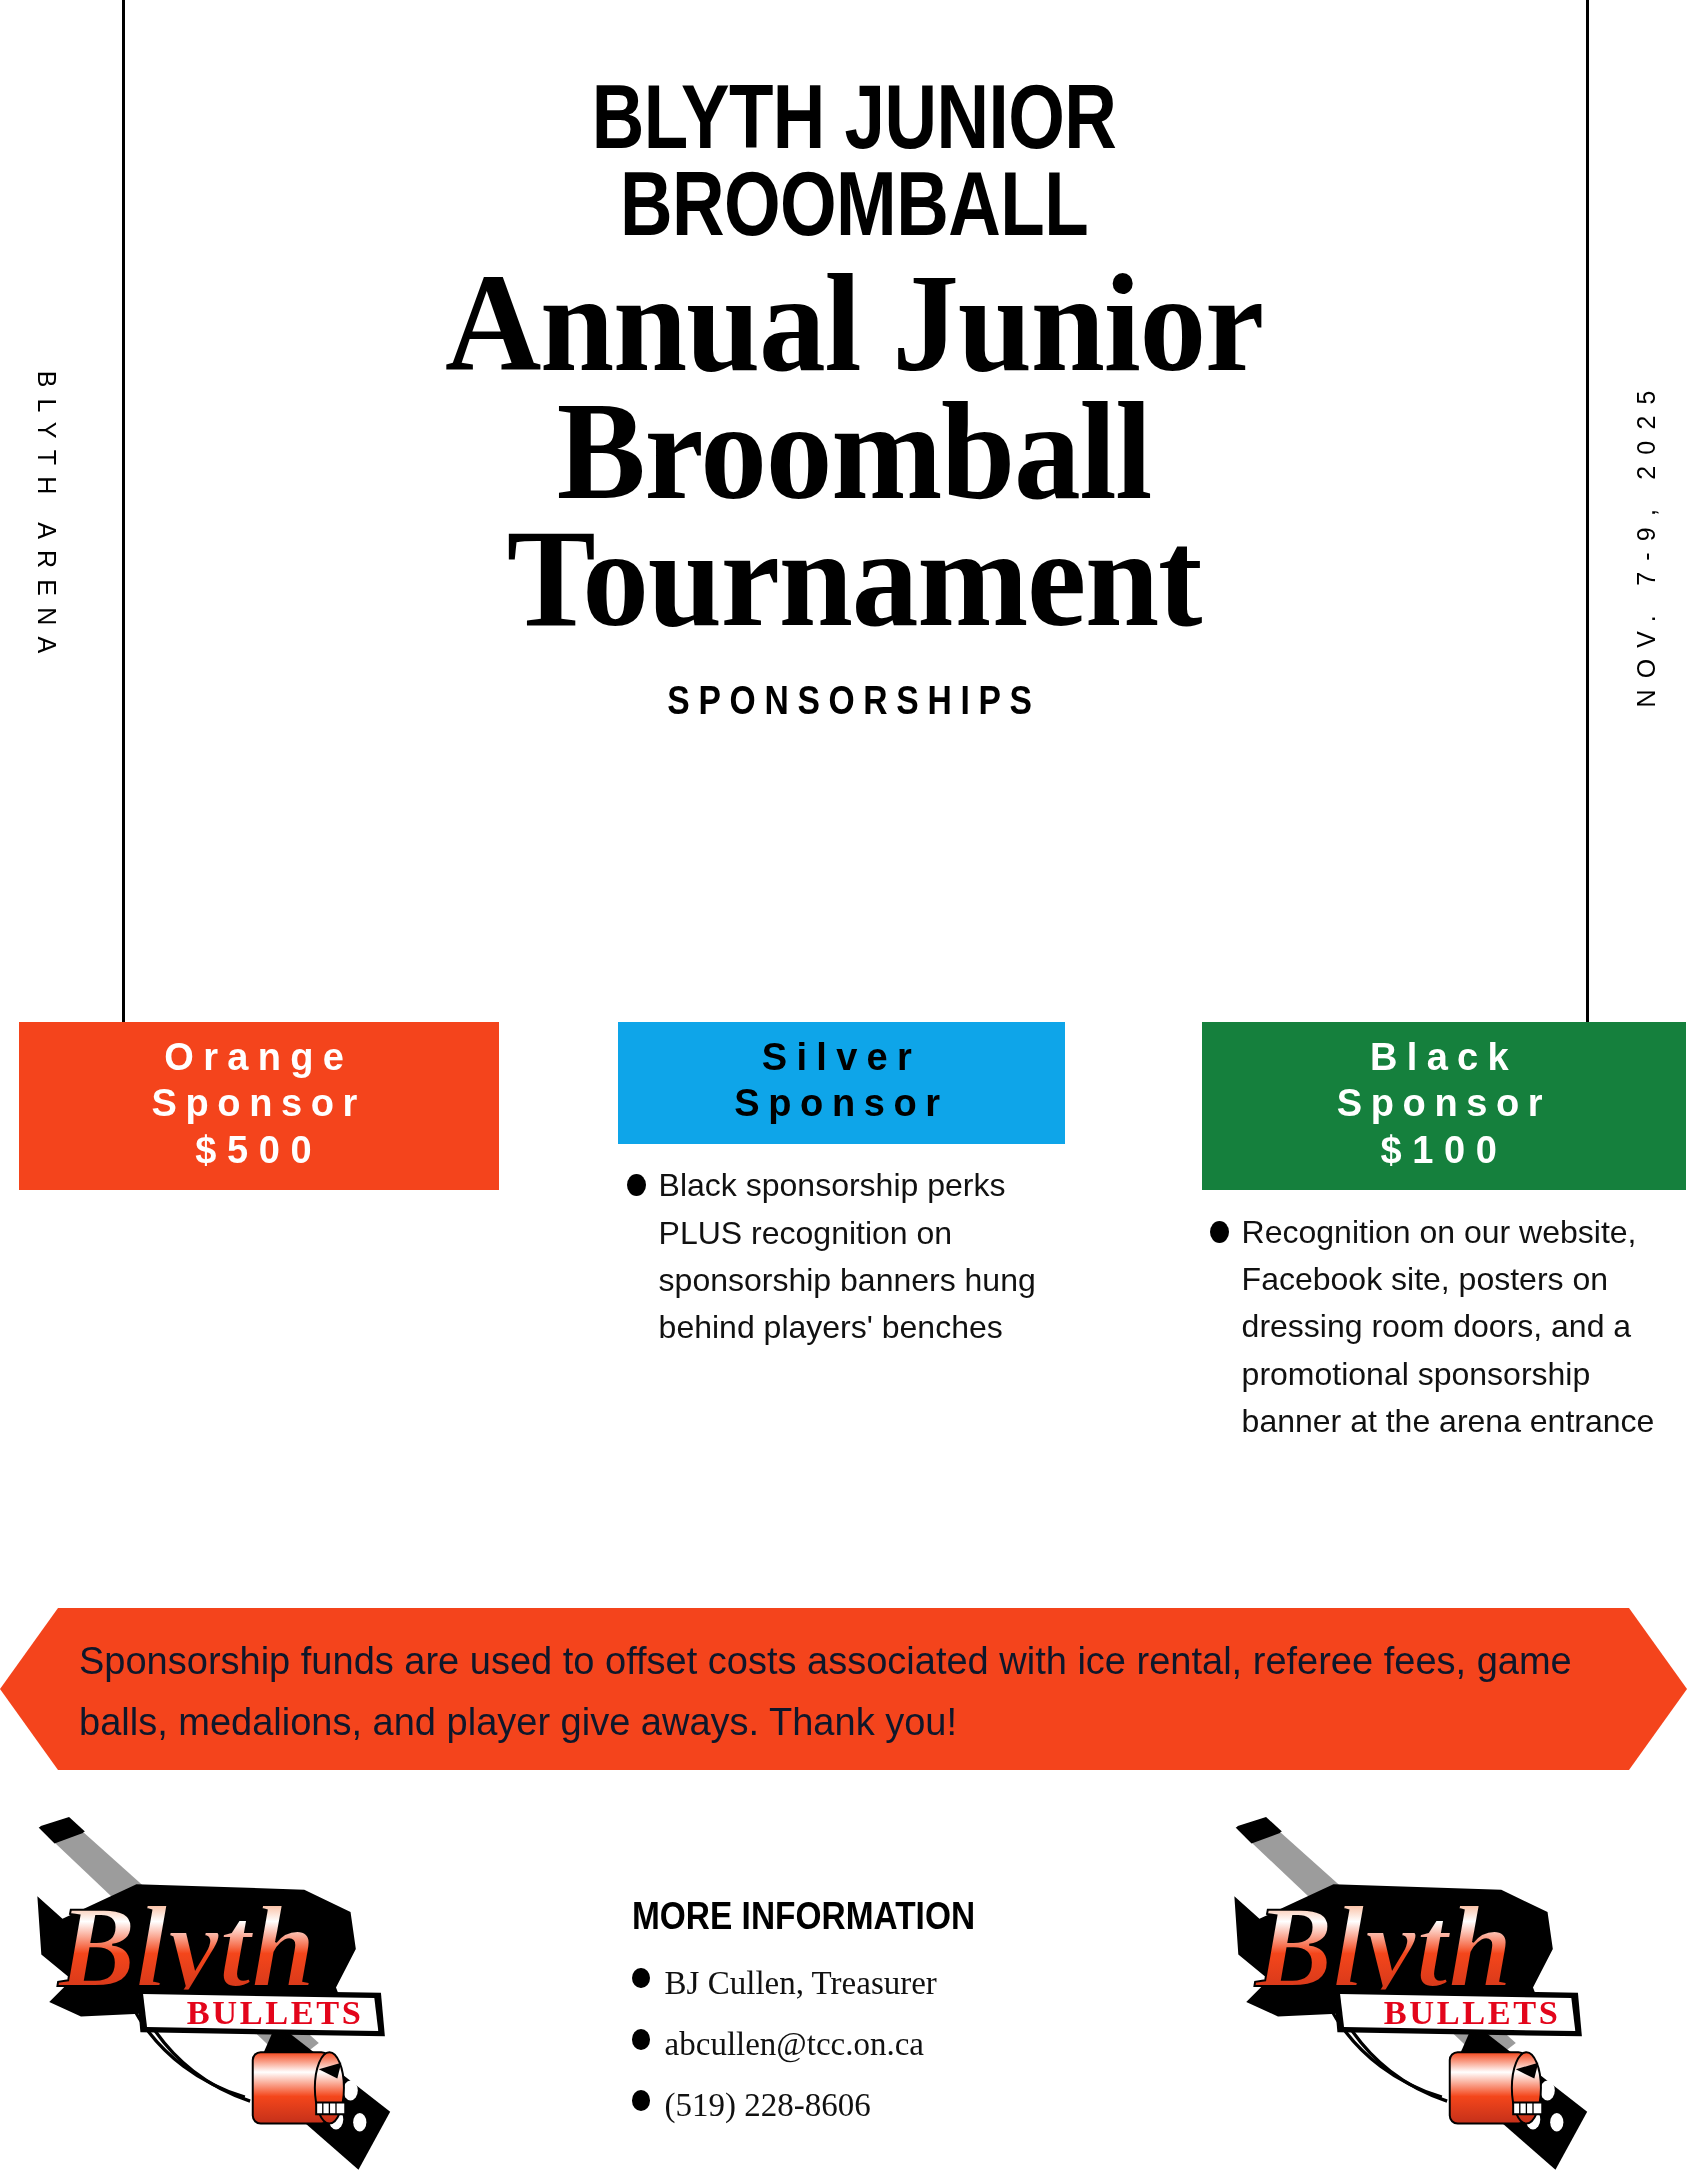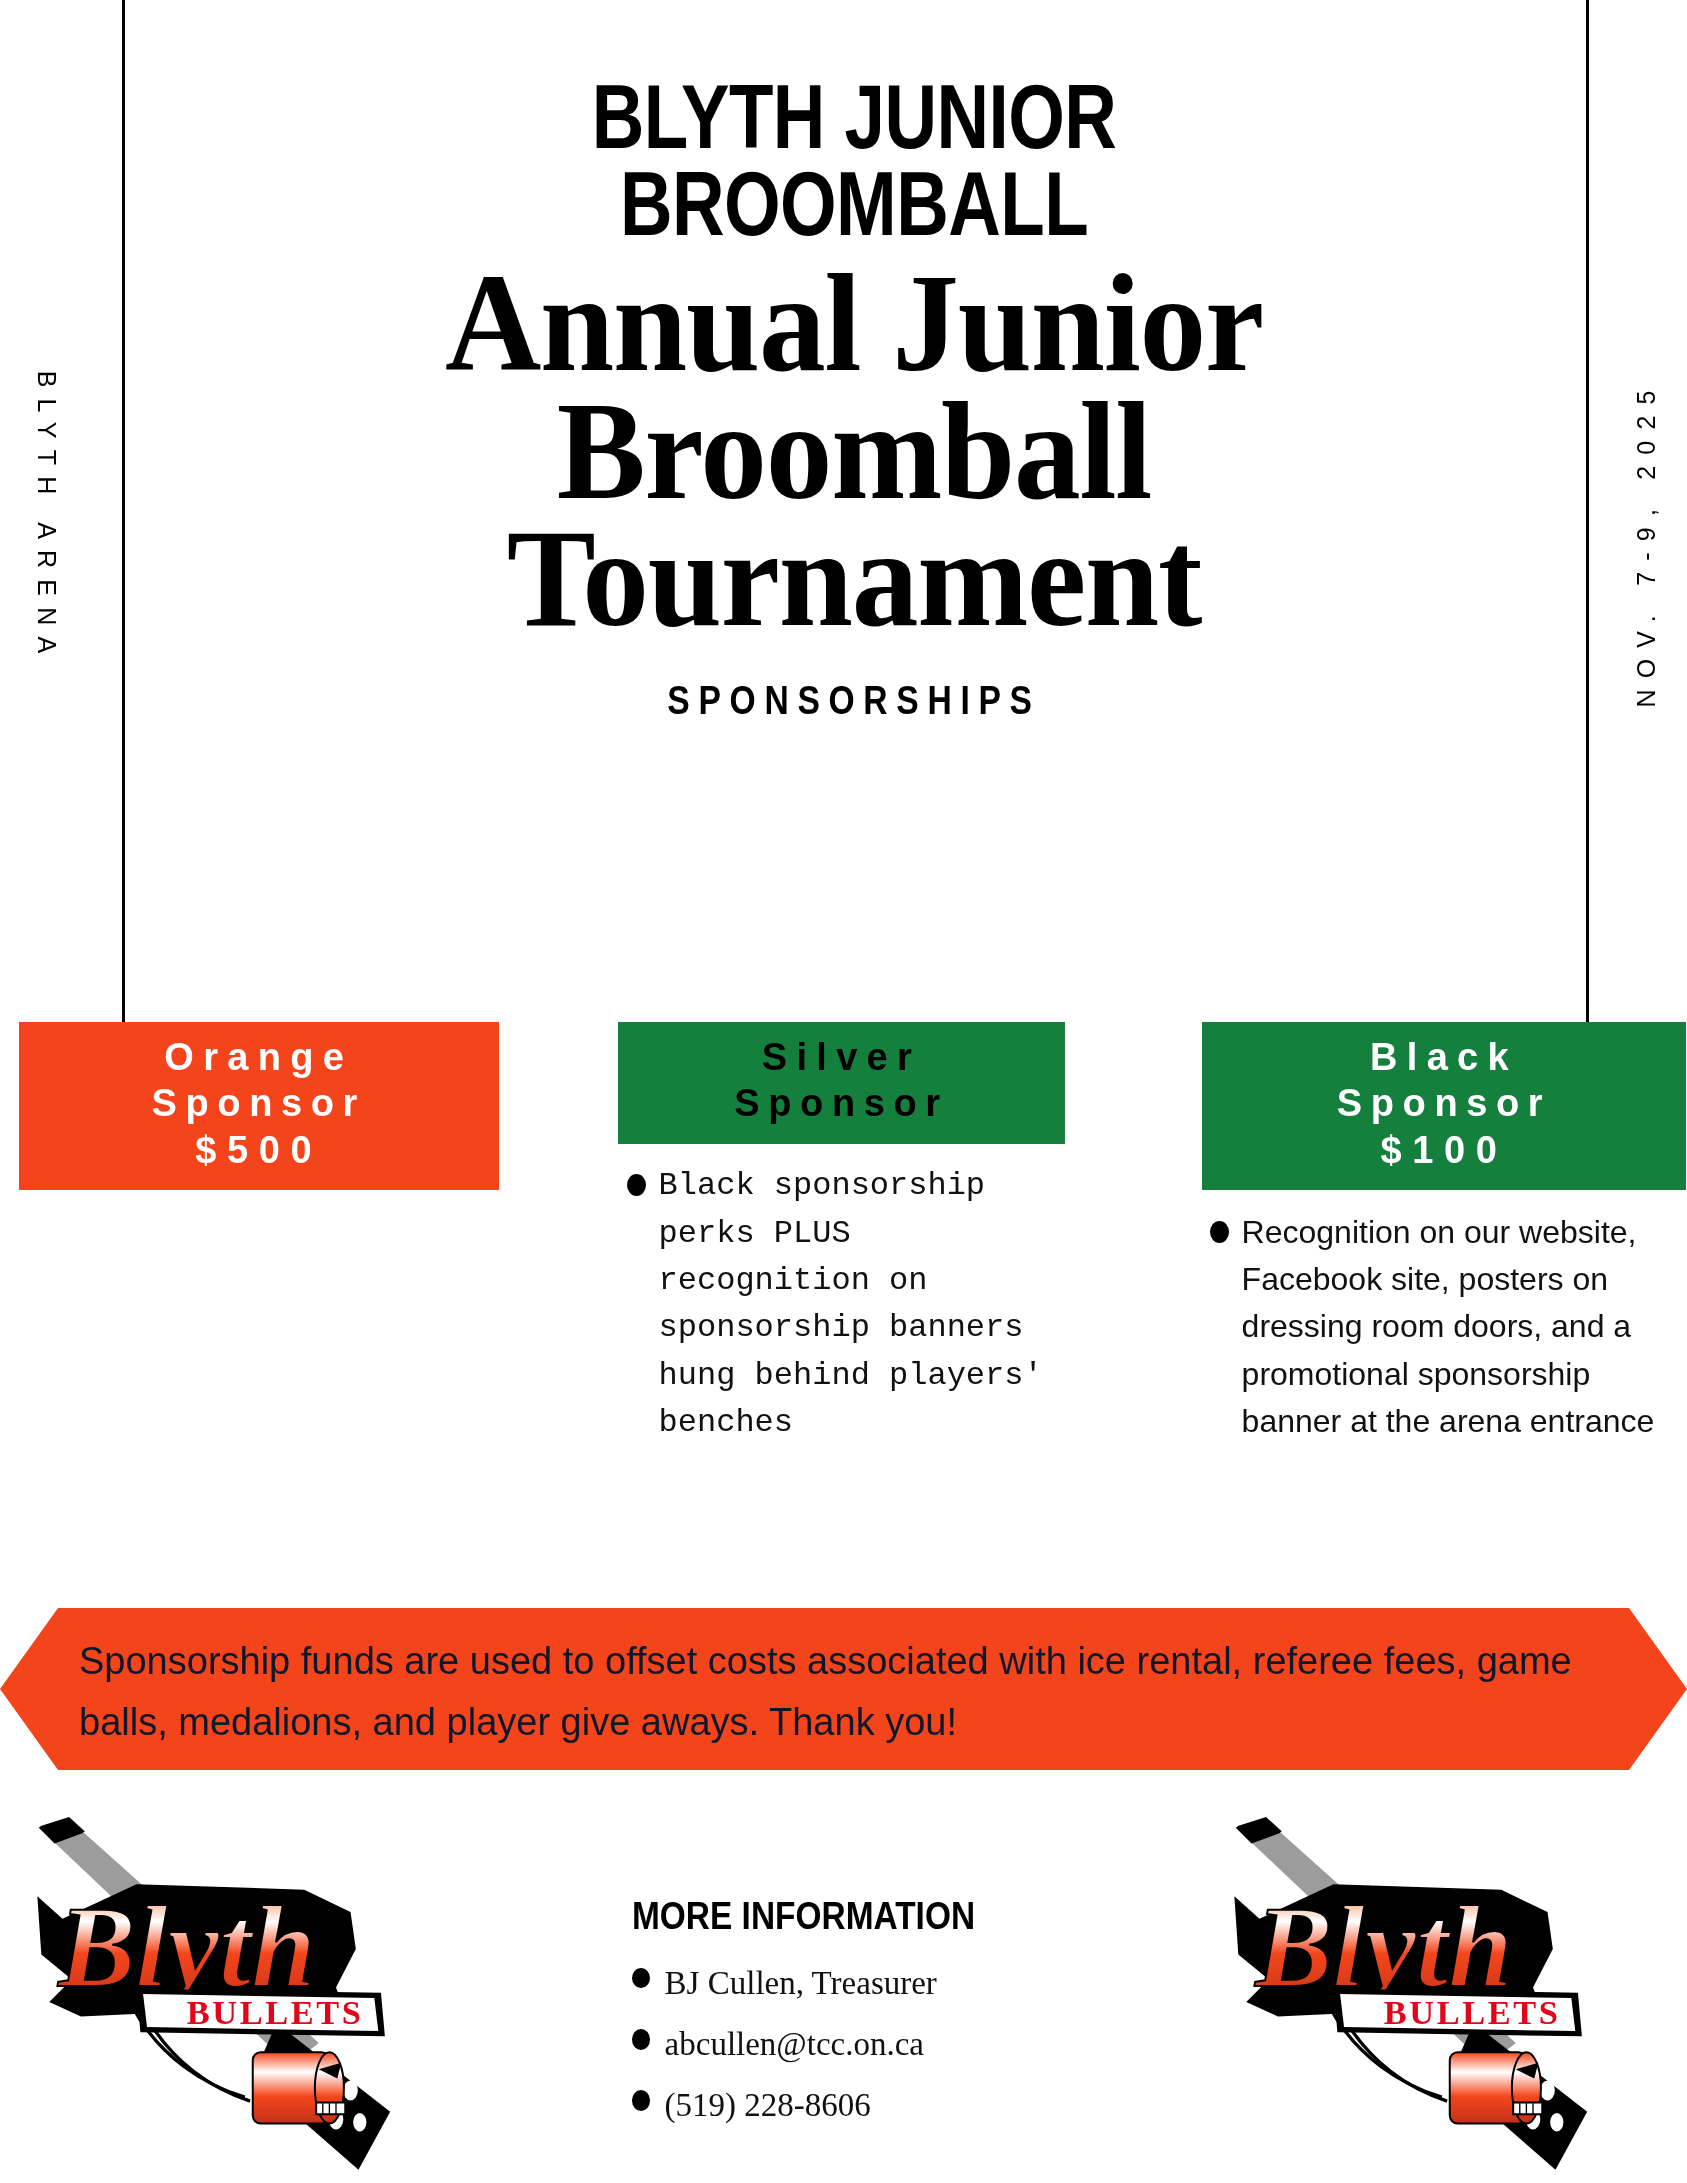--- a/index.html
+++ b/index.html
@@ -90,36 +90,36 @@
     box-sizing:border-box;
     padding:12px 4px 17px 4px;
     text-align:center;
     font-family:"Liberation Sans", sans-serif;
     font-weight:700;
     font-size:38px;
     line-height:1.22;
     letter-spacing:9.3px;
   }
   .tier-1 .tier-chip{margin:0 63px 0 18.5px;background:#F4441C;color:#ffffff;}
-  .tier-2 .tier-chip{margin:0 59px 0 56px;background:#15803d;color:#000000;}
+  .tier-2 .tier-chip{margin:0 59px 0 56px;background:#0ea5e9;color:#000000;}
   .tier-3 .tier-chip{margin:0 0 0 78px;background:#15803d;color:#ffffff;}
 
   .tier-chip .l2{display:block;letter-spacing:8.6px;}
   .tier-chip .l3{display:block;letter-spacing:10.6px;}
 
   .tier-body{
     display:flex;
     margin-top:18.5px;
     font-family:"Liberation Sans", sans-serif;
     font-size:32px;
     line-height:1.48;
     color:#111;
   }
   .tier-1 .tier-body{margin-left:28px;margin-right:58px;}
-  .tier-2 .tier-body{margin-left:65px;margin-right:44px;font-family:Liberation Mono, monospace;}
+  .tier-2 .tier-body{margin-left:65px;margin-right:44px;}
   .tier-3 .tier-body{margin-left:86px;margin-right:16px;}
 
   .dot{
     flex:0 0 auto;
     width:19px;height:22px;
     border-radius:50%;
     background:#000;
     margin:12px 12.6px 0 0;
   }
   .tier-body .txt{flex:1 1 auto;}

